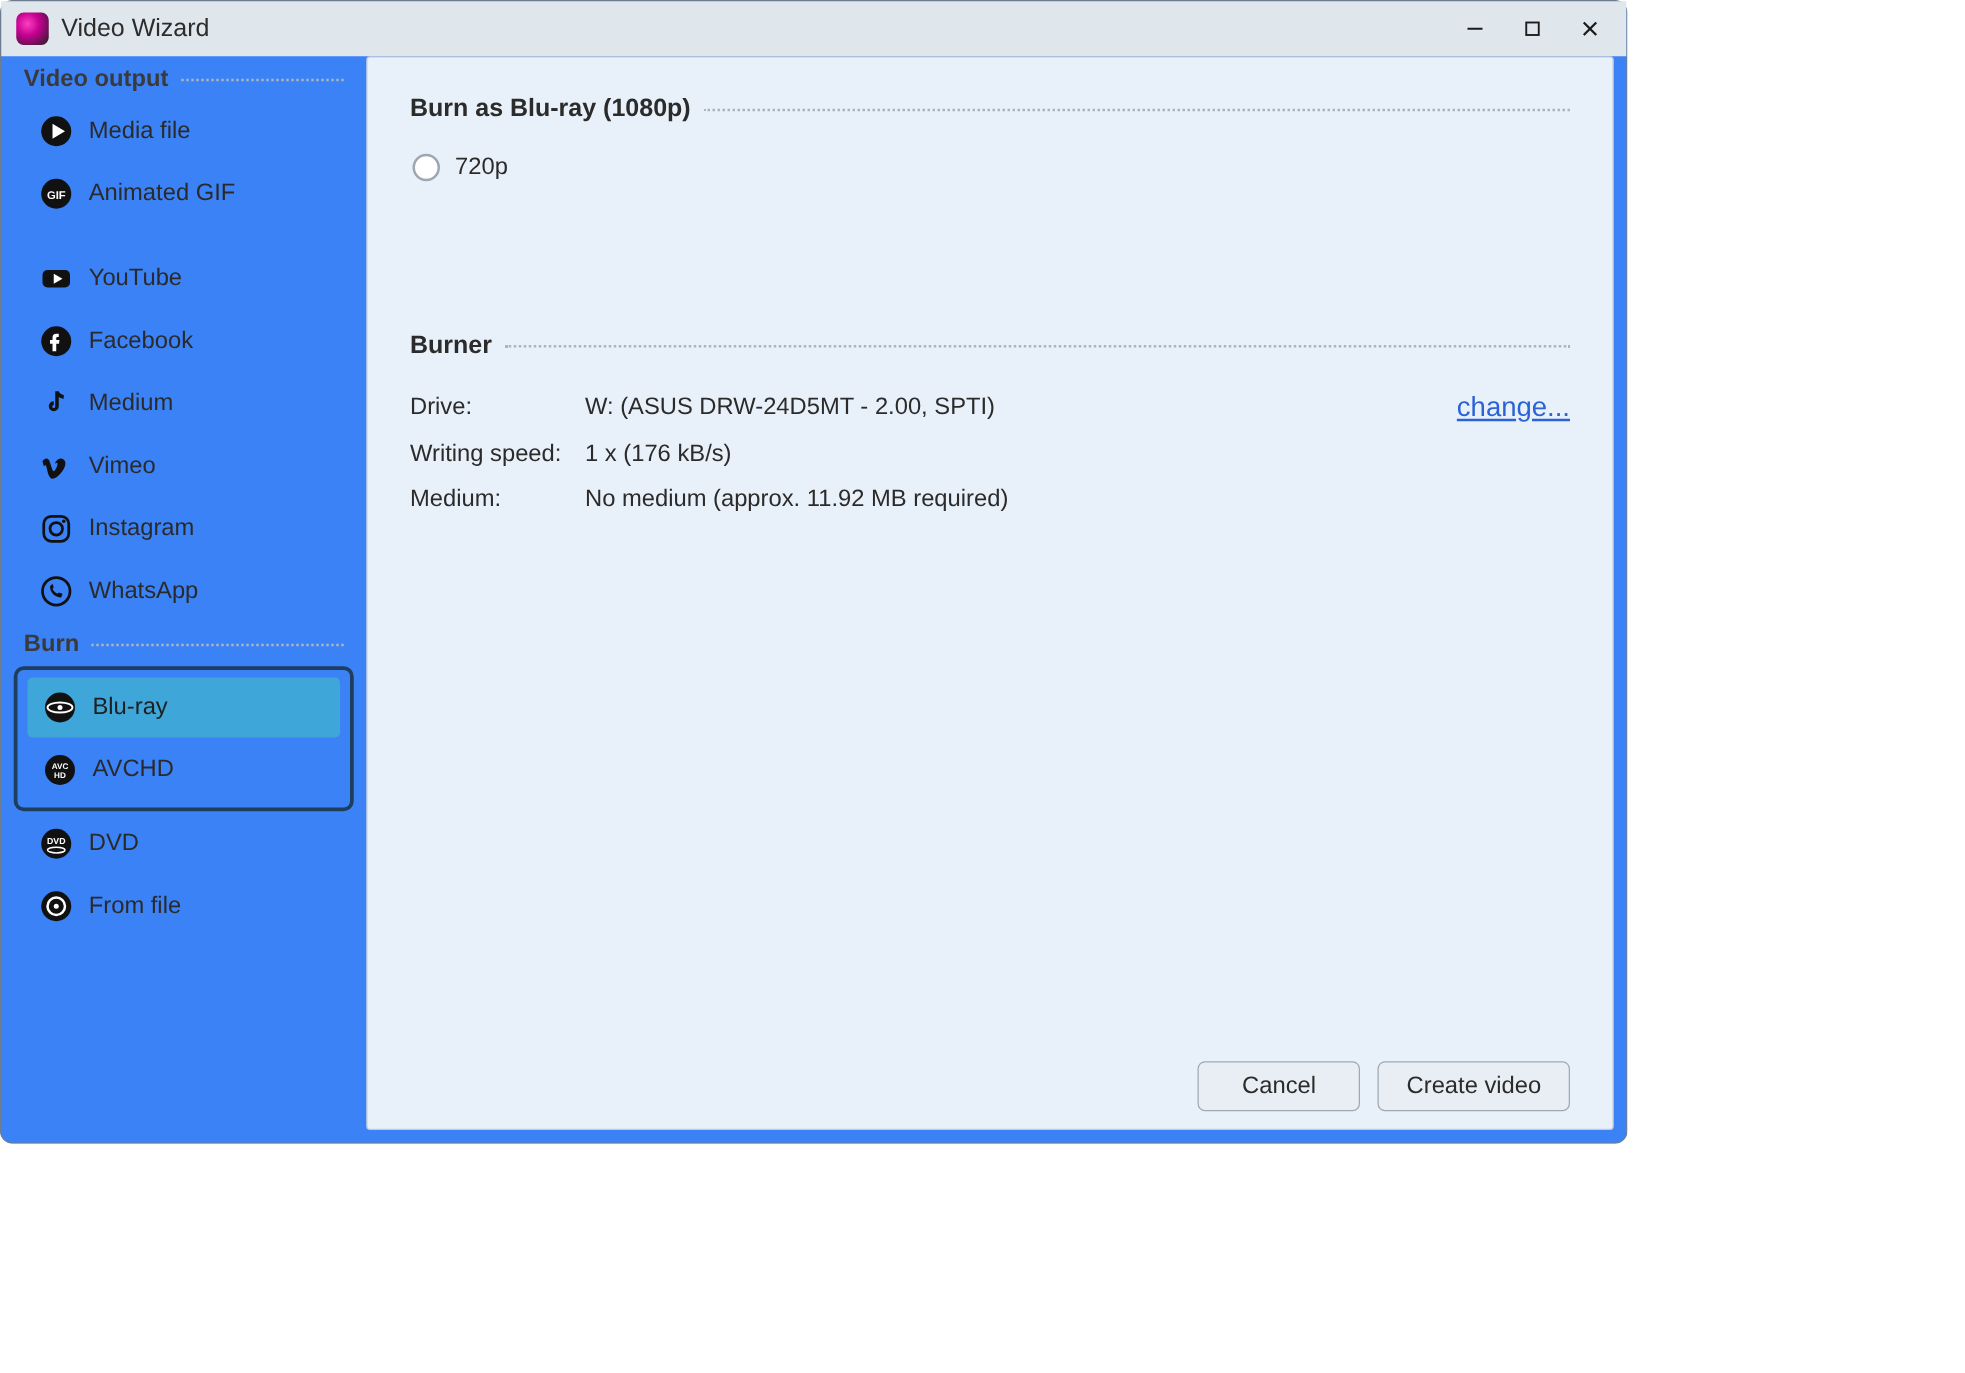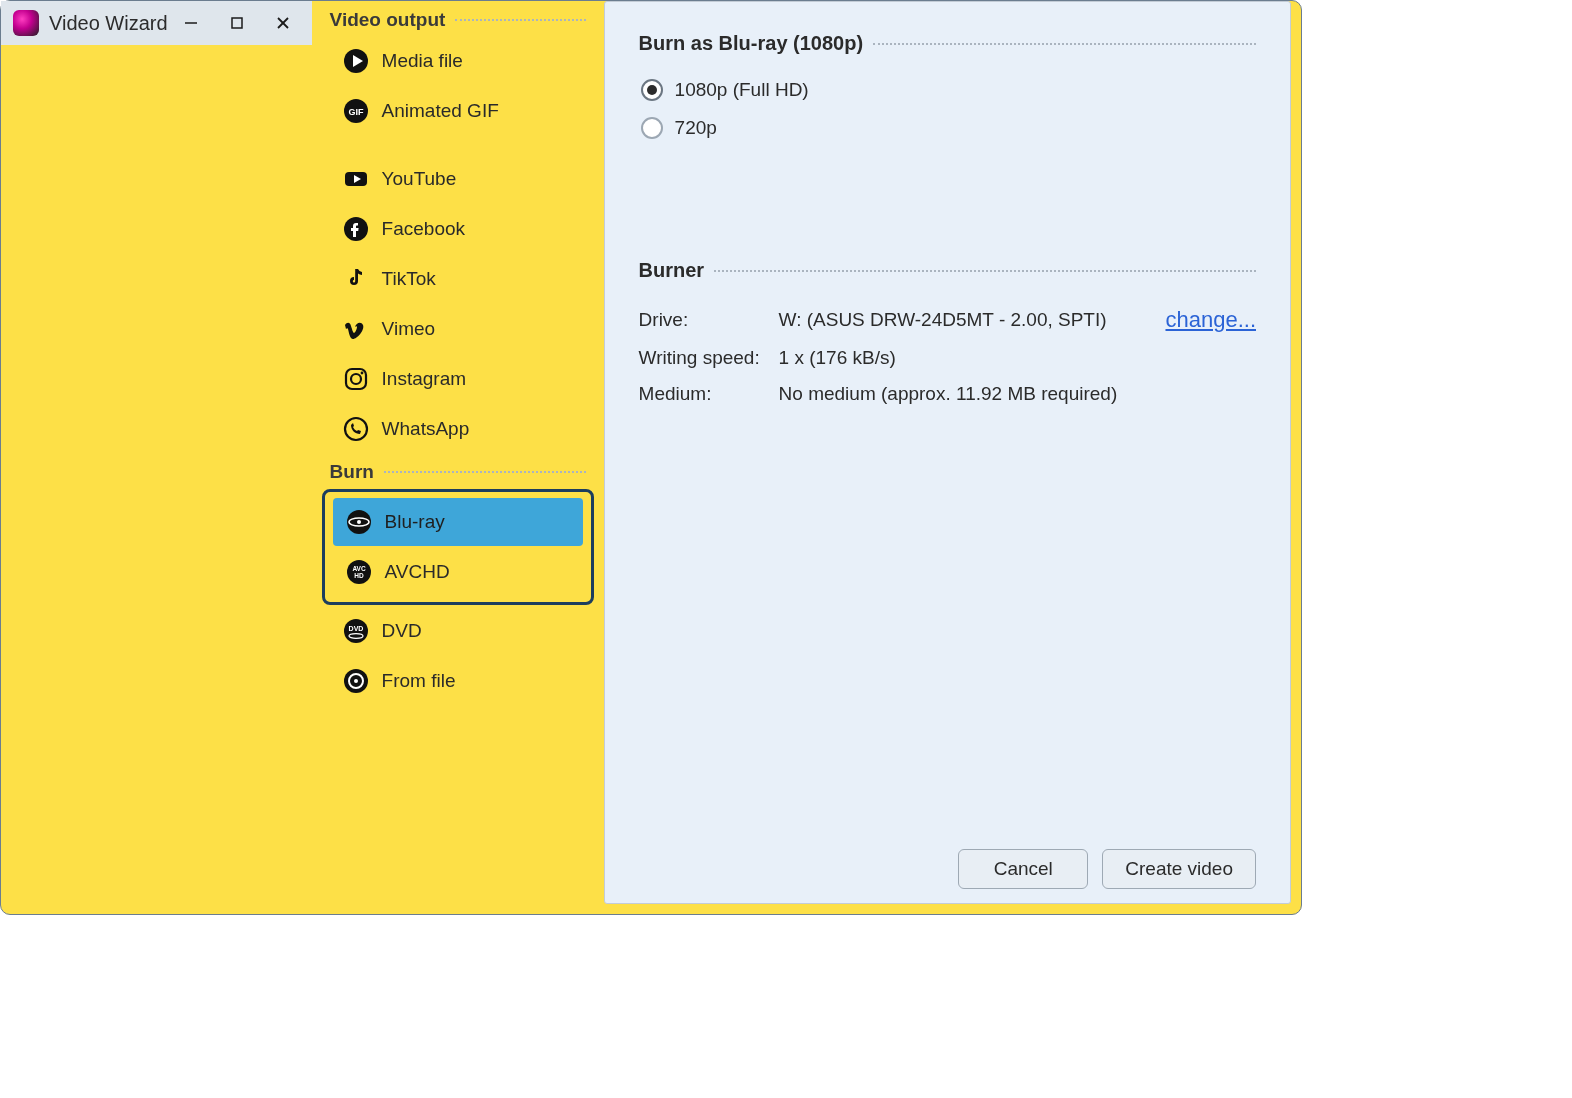--- a/index.html
+++ b/index.html
@@ -6,24 +6,25 @@
 body {
   font-family: "Segoe UI", Arial, sans-serif;
   background: #fff;
   width: 1302px;
   height: 915px;
   overflow: hidden;
 }
 .window {
   width: 100%;
   height: 100%;
-  background: #fde047;
+  background: #3b82f6;
   border: 1px solid #6b7d8f;
   border-radius: 10px;
   display: flex;
+  flex-direction: column;
 }
 .titlebar {
   height: 44px;
   display: flex;
   align-items: center;
   padding: 0 6px 0 12px;
   background: #dfe6ec;
 }
 .app-icon {
   width: 26px; height: 26px;
@@ -259,21 +260,21 @@
             </svg>
           </span>
         <span>Facebook</span>
       </div>
       <div class="nav-item">
         <span class="nav-icon">
             <svg viewBox="0 0 28 28">
               <path d="M16 4v12a4 4 0 1 1-4-4v3a1.2 1.2 0 1 0 1.2 1.2V4h2.8a5 5 0 0 0 4 3v3a8 8 0 0 1-4-1.4z" fill="#111"></path>
             </svg>
           </span>
-        <span>TikTok</span>
+        <span>Medium</span>
       </div>
       <div class="nav-item">
         <span class="nav-icon">
             <svg viewBox="0 0 28 28">
               <path d="M3 10c2-3 5-3 6 1 1 3 2 7 3 7s3-4 3-6c0-1-1-1-2 0 1-4 6-6 8-2 2 5-6 14-10 14-3 0-4-6-5-10-0.3-1-1-1-2 0z" fill="#111"></path>
             </svg>
           </span>
         <span>Vimeo</span>
       </div>
       <div class="nav-item">
@@ -346,26 +347,20 @@
       </div>
     </div>
 
     <div class="content">
       <div class="content-section-header">
         <span class="content-section-title">Burn as Blu-ray (1080p)</span>
         <span class="dotline"></span>
       </div>
 
       <div class="radio-row">
-        <span class="radio-outer checked">
-            <span class="radio-inner"></span>
-          </span>
-        <span>1080p (Full HD)</span>
-      </div>
-      <div class="radio-row">
         <span class="radio-outer"></span>
         <span>720p</span>
       </div>
 
       <div class="burner-block">
         <div class="content-section-header">
           <span class="content-section-title">Burner</span>
           <span class="dotline"></span>
         </div>
         <div class="kv-row">

